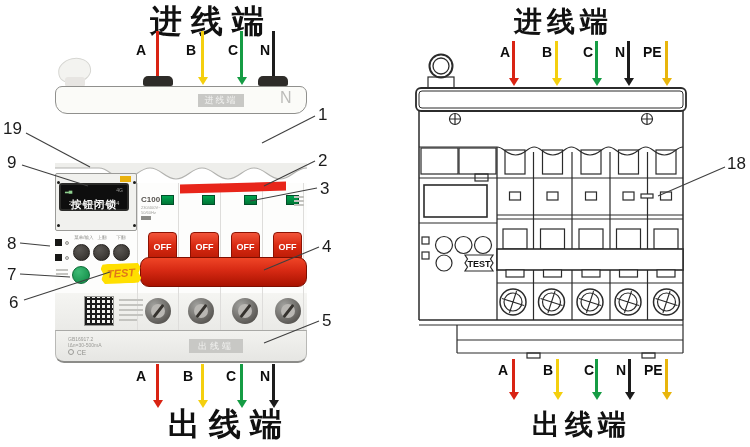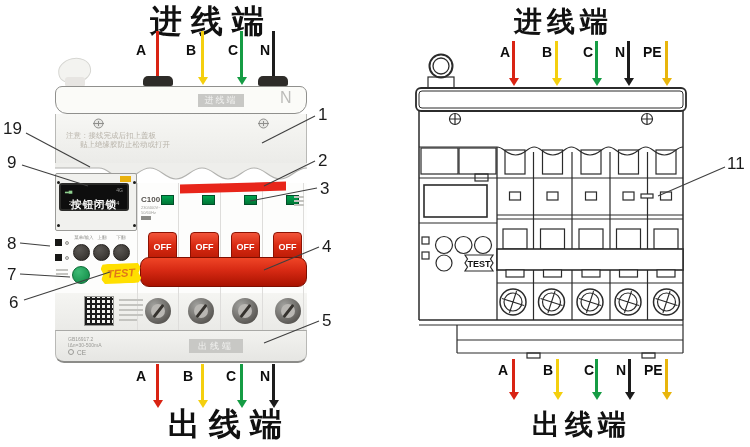--- a/index.html
+++ b/index.html
@@ -94,34 +94,20 @@
     <div class="abs" style="left:10px;top:-9px;width:20px;height:10px;background:#e7e5e2;border-radius:3px;"></div>
 
     <div class="abs" style="left:88px;top:-10px;width:30px;height:10px;background:#2e2c29;border-radius:5px 5px 2px 2px;"></div>
     <div class="abs" style="left:203px;top:-10px;width:30px;height:10px;background:#2e2c29;border-radius:5px 5px 2px 2px;"></div>
 
     <div class="abs" style="left:0;top:0;width:252px;height:28px;background:#fbfbf8;border:1.5px solid #90908d;border-radius:7px 7px 12px 12px;">
       <div class="abs" style="left:142px;top:7px;width:46px;height:13px;line-height:13px;text-align:center;background:#c8c8c5;color:#f2f2f0;font-size:9px;letter-spacing:2px;">进线端</div>
       <div class="abs" style="left:224px;top:2px;font-size:16px;color:#bcbcb9;">N</div>
     </div>
 
-    <div class="abs" style="left:0;top:28px;width:252px;height:50px;background:linear-gradient(#f7f7f4,#ebebe8);border-left:1px solid #b9b9b6;border-right:1px solid #b9b9b6;">
-      <svg class="abs" style="left:36px;top:3px;" width="13" height="13">
-          <circle cx="6.5" cy="6.5" r="4.5" fill="#e6e6e3" stroke="#8f8f8c"></circle>
-          <path d="M1,6.5 H12 M6.5,4 V9" stroke="#8f8f8c" fill="none"></path>
-        </svg>
-      <svg class="abs" style="left:201px;top:3px;" width="13" height="13">
-          <circle cx="6.5" cy="6.5" r="4.5" fill="#e6e6e3" stroke="#8f8f8c"></circle>
-          <path d="M1,6.5 H12 M6.5,4 V9" stroke="#8f8f8c" fill="none"></path>
-        </svg>
-      <div class="abs" style="left:10px;top:17px;font-size:7.5px;line-height:9px;color:#b8b3a9;">
-        <div>注意：接线完成后扣上盖板</div>
-        <div style="padding-left:14px;">贴上绝缘胶防止松动或打开</div>
-      </div>
-    </div>
 
     <svg class="abs" style="left:0;top:77px;" width="252" height="20" viewBox="0 0 252 20">
       <path d="M0,0 H252 V5 C240,5 236,16 225,16 C214,16 210,5 199,5 C188,5 184,16 173,16 C162,16 158,5 147,5 C136,5 132,16 121,16 C110,16 106,5 95,5 C84,5 80,16 69,16 C58,16 54,5 44,5 L0,5 Z" fill="#eeeeeb"></path>
       <path d="M0,5 L44,5 C54,5 58,16 69,16 C80,16 84,5 95,5 C106,5 110,16 121,16 C132,16 136,5 147,5 C158,5 162,16 173,16 C184,16 188,5 199,5 C210,5 214,16 225,16 C236,16 240,5 252,5" fill="none" stroke="#b2b2af" stroke-width="1.2"></path>
     </svg>
 
     <div class="abs" style="left:0;top:97px;width:252px;height:110px;background:#fdfdfc;">
       <div class="sep" style="left:82px;top:0;height:110px;"></div>
       <div class="sep" style="left:123px;top:0;height:110px;"></div>
       <div class="sep" style="left:165px;top:0;height:110px;"></div>
@@ -353,15 +339,15 @@
   <div class="cnum" style="left:318px;top:105px;">1</div>
   <div class="cnum" style="left:318px;top:151px;">2</div>
   <div class="cnum" style="left:320px;top:179px;">3</div>
   <div class="cnum" style="left:322px;top:237px;">4</div>
   <div class="cnum" style="left:322px;top:311px;">5</div>
   <div class="cnum" style="left:9px;top:293px;">6</div>
   <div class="cnum" style="left:7px;top:265px;">7</div>
   <div class="cnum" style="left:7px;top:234px;">8</div>
   <div class="cnum" style="left:7px;top:153px;">9</div>
   <div class="cnum" style="left:3px;top:119px;">19</div>
-  <div class="cnum" style="left:727px;top:154px;">11</div>
+  <div class="cnum" style="left:727px;top:154px;">18</div>
 
 </div>
 
 </body></html>

